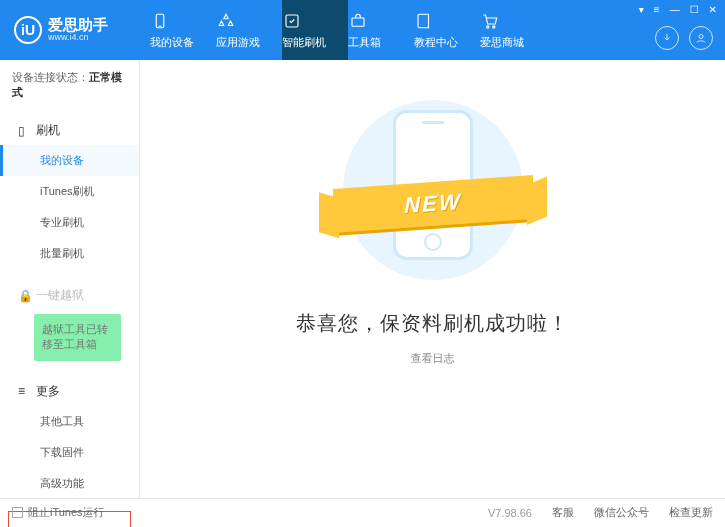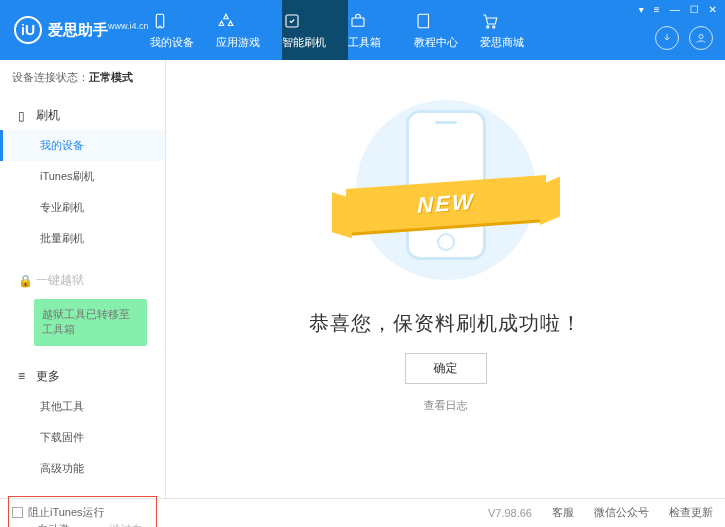--- a/index.html
+++ b/index.html
@@ -1,38 +1,38 @@
 <!DOCTYPE html>
 <html><head>
 <meta charset="utf-8">
 <style>
 * { margin: 0; padding: 0; box-sizing: border-box; font-family: "Microsoft YaHei", Arial, sans-serif; }
 body { width: 725px; height: 527px; overflow: hidden; background: #fff; }
 
 .titlebar { height: 60px; background: #2088ee; display: flex; align-items: center; color: #fff; position: relative; }
 .logo-area { display: flex; align-items: center; padding-left: 14px; width: 150px; }
 .logo-circle { width: 28px; height: 28px; border: 2px solid #fff; border-radius: 50%; display: flex; align-items: center; justify-content: center; font-weight: bold; font-size: 14px; margin-right: 6px; }
-.logo-text { display: flex; flex-direction: row; line-height: 1.1; }
+.logo-text { display: flex; flex-direction: column; line-height: 1.1; }
 .logo-title { font-size: 15px; font-weight: bold; }
 .logo-sub { font-size: 9px; opacity: 0.85; }
 
 .topnav { display: flex; height: 100%; }
 .topnav-item { width: 66px; display: flex; flex-direction: column; align-items: flex-start; justify-content: center; font-size: 11px; cursor: pointer; color: #fff; gap: 4px; }
 .topnav-item.active { background: #0c4a6e; }
 .topnav-icon { width: 20px; height: 20px; display: flex; align-items: center; justify-content: center; }
 .topnav-icon svg { width: 18px; height: 18px; fill: none; stroke: #fff; stroke-width: 1.5; }
 
 .title-controls { position: absolute; top: 2px; right: 6px; display: flex; gap: 6px; font-size: 10px; color: #fff; }
 .title-controls span { cursor: pointer; padding: 2px; }
 .right-icons { position: absolute; right: 12px; bottom: 10px; display: flex; gap: 10px; }
 .right-icons .circ { width: 24px; height: 24px; border: 1.5px solid #cfe4fb; border-radius: 50%; display: flex; align-items: center; justify-content: center; cursor: pointer; }
 .right-icons svg { width: 12px; height: 12px; stroke: #cfe4fb; fill: none; stroke-width: 2; }
 
 .body-area { display: flex; height: 438px; }
-.sidebar { width: 166px; border-right: 1px solid #e5e5e5; display: flex; flex-direction: column; }
+.sidebar { width: 140px; border-right: 1px solid #e5e5e5; display: flex; flex-direction: column; }
 .conn-status { font-size: 11px; padding: 10px 12px; color: #666; }
 .conn-status b { color: #333; }
 
 .side-section { padding: 6px 0; }
 .side-header { display: flex; align-items: center; gap: 6px; font-size: 12px; color: #333; padding: 6px 18px; cursor: pointer; }
 .side-header.locked { color: #bbb; }
 .side-header .ico { width: 12px; display: inline-flex; }
 .side-item { font-size: 11px; color: #555; padding: 8px 12px 8px 40px; cursor: pointer; }
 .side-item.active { color: #2088ee; border-left: 3px solid #2088ee; background: #f5faff; padding-left: 37px; }
 .side-item.note { background: #86efac; line-height: 1.4; margin: 4px 18px 4px 34px; padding: 8px; color: #777; border-radius: 2px; }
@@ -204,21 +204,20 @@
 
   <div class="main">
     <div class="illus">
       <div class="bg-circle"></div>
       <div class="phone"></div>
       <div class="ribbon">
           <span class="ribbon-text">NEW</span>
         </div>
     </div>
     <div class="success-text">恭喜您，保资料刷机成功啦！</div>
-    <button class="ok-btn">确定</button>
     <div class="view-log">查看日志</div>
   </div>
 </div>
 
 <div class="footer">
   <div class="footer-left">
     <label style="display:flex;align-items:center;gap:5px;cursor:pointer">
       <span class="cb"></span>
         <span>阻止iTunes运行</span>
     </label>

